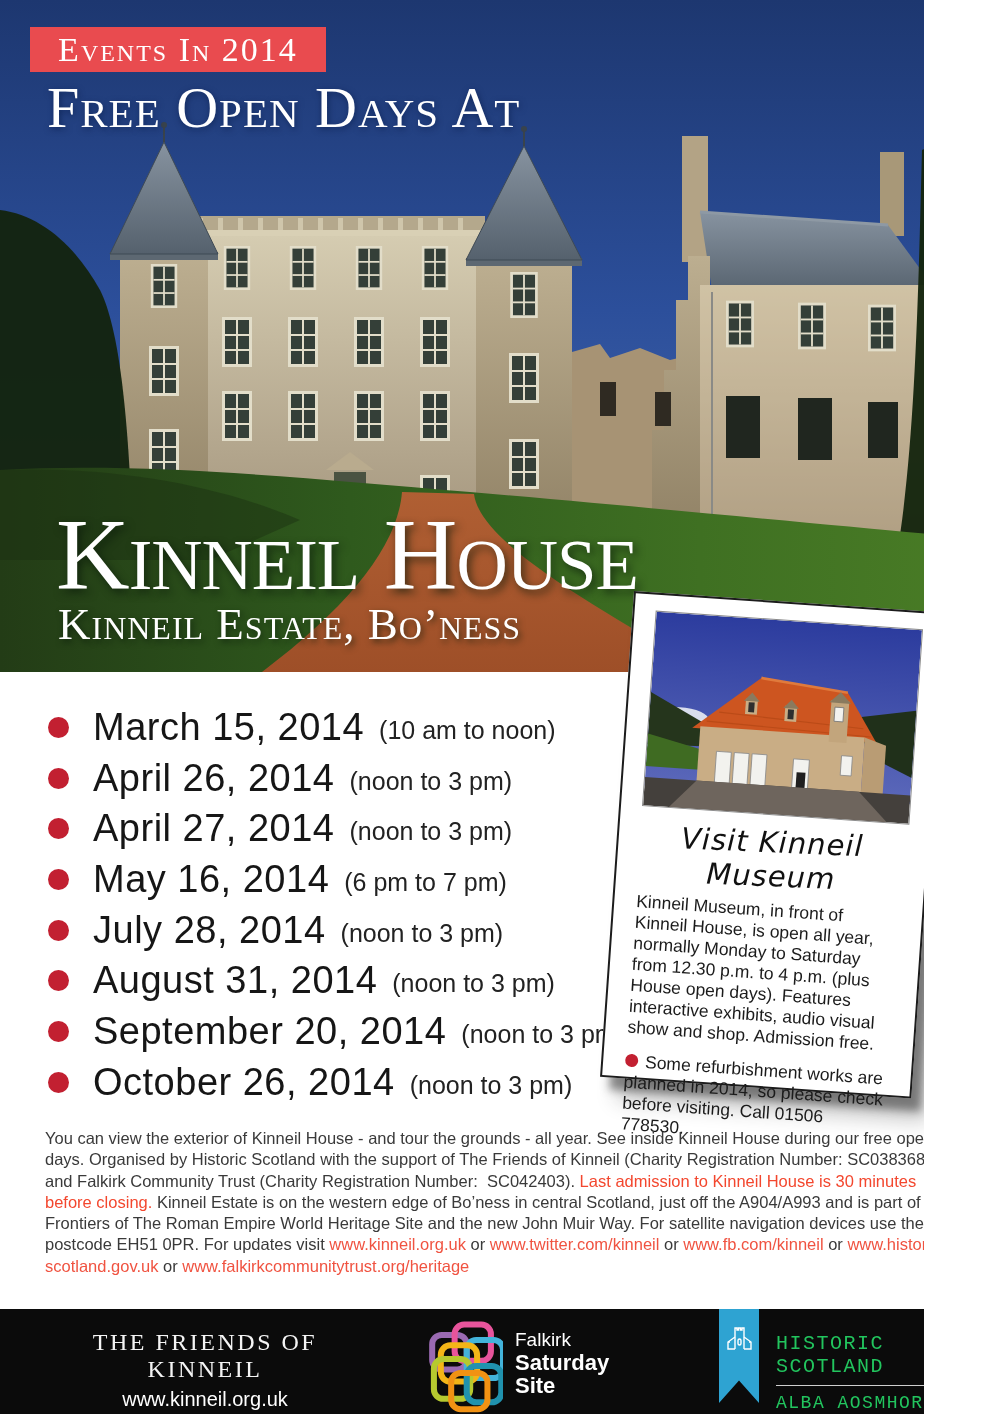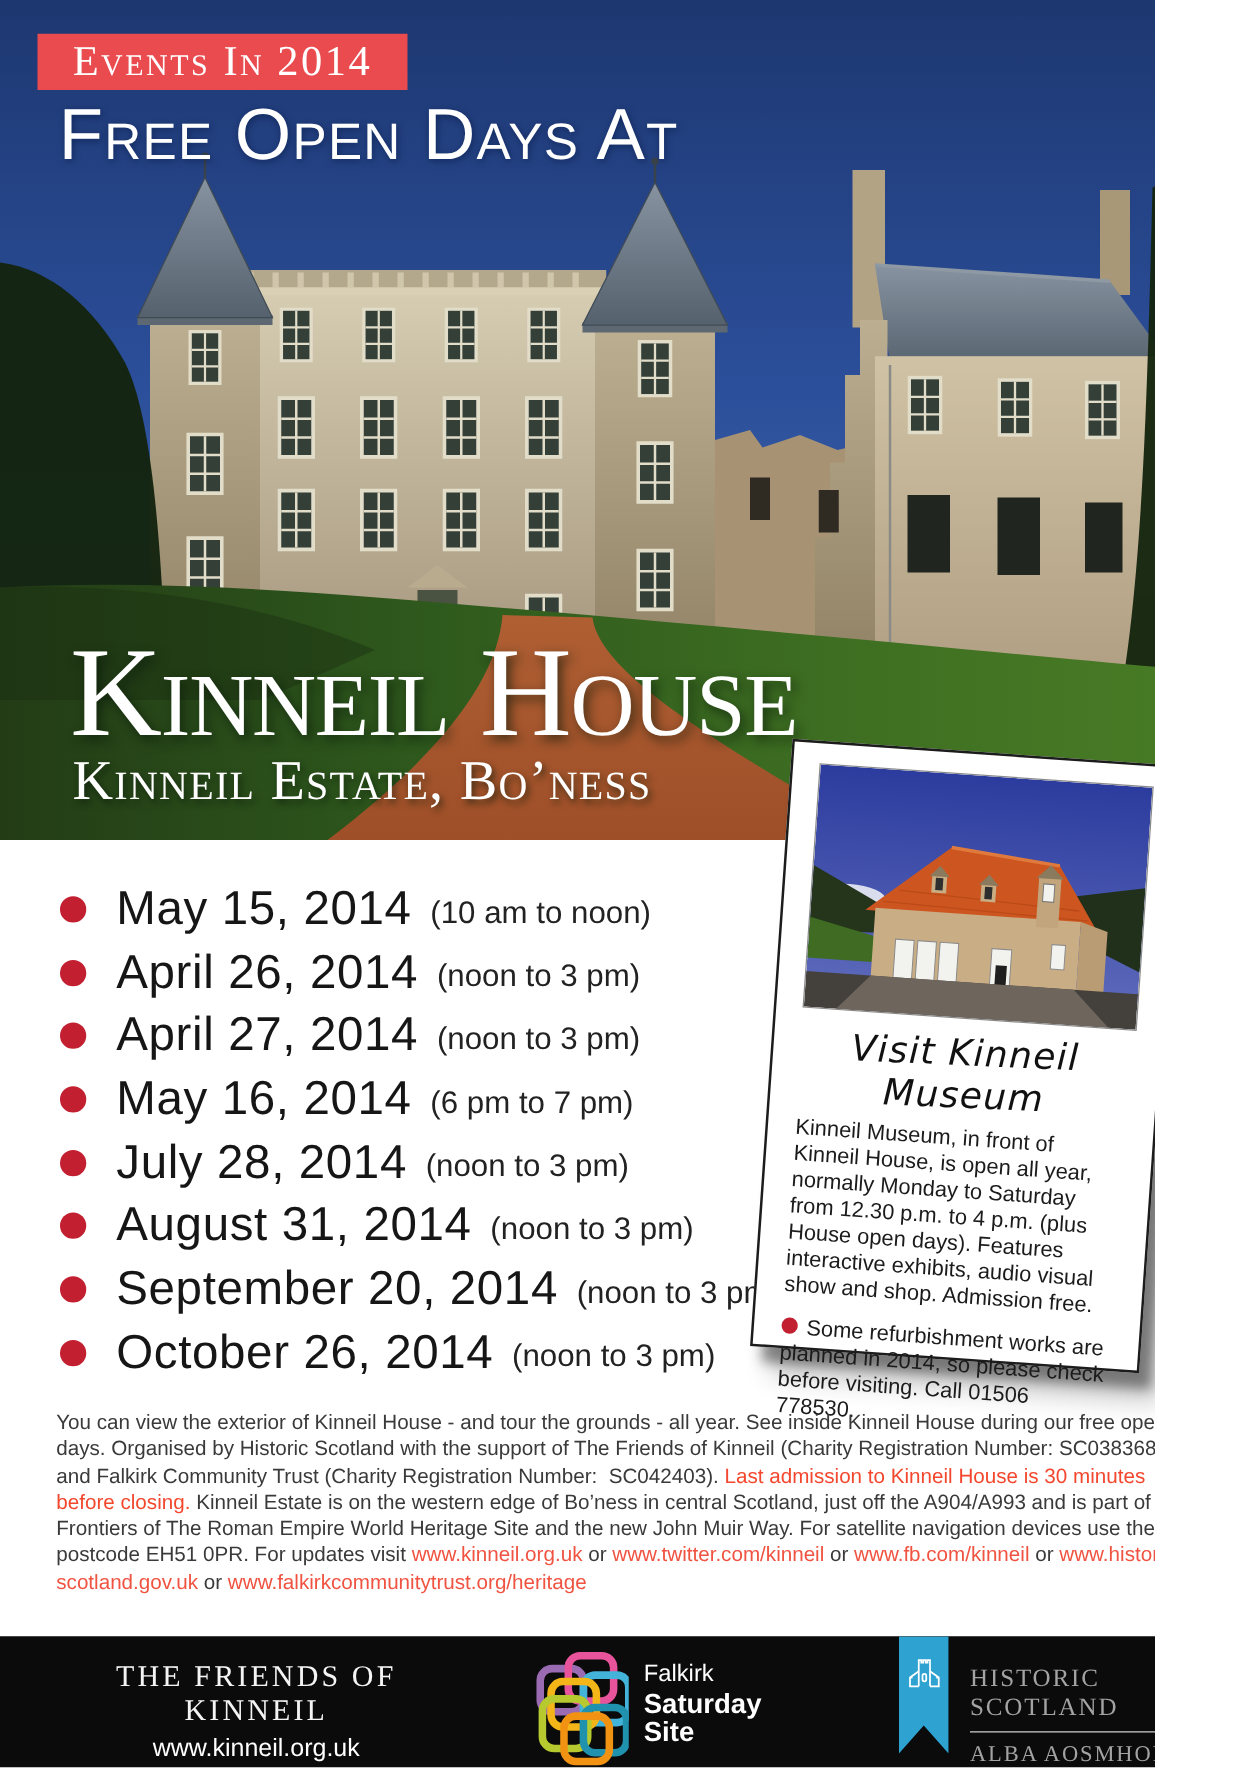--- a/index.html
+++ b/index.html
@@ -7,21 +7,21 @@
           font-family:"Liberation Sans",sans-serif;}
 
   
   .photo-section{position:absolute;left:0;top:0;width:1000px;height:672px;}
   .photo-section svg{display:block;width:1000px;height:672px;}
 
   .banner{position:absolute;left:30px;top:27px;width:296px;height:45px;background:var(--banner-red);
           display:flex;align-items:center;justify-content:center;}
   .banner span{font-family:"Liberation Serif",serif;font-variant:small-caps;color:#fff;
                font-size:34px;letter-spacing:2px;}
-  .pre-title{position:absolute;left:47px;top:74px;font-family:Liberation Sans, sans-serif;
+  .pre-title{position:absolute;left:47px;top:74px;font-family:Liberation Serif, serif;
              font-variant:small-caps;color:#fff;font-size:58px;letter-spacing:1px;
              text-shadow:1px 2px 6px rgba(0,20,60,.55);}
   .title{position:absolute;left:56px;top:504px;margin:0;font-family:"Liberation Serif",serif;
          font-variant:small-caps;font-weight:normal;color:#fff;font-size:102px;line-height:1;
          letter-spacing:-1px;text-shadow:3px 4px 9px rgba(10,25,10,.7);}
   .subtitle{position:absolute;left:58px;top:598px;font-family:"Liberation Serif",serif;
             font-variant:small-caps;color:#fff;font-size:45px;letter-spacing:1px;
             text-shadow:2px 3px 6px rgba(10,25,10,.7);}
 
   
@@ -55,21 +55,21 @@
   .friends{position:absolute;left:40px;top:20px;width:330px;text-align:center;}
   .friends-title{font-family:"Liberation Serif",serif;color:#f4f4f4;font-size:24px;letter-spacing:2.5px;}
   .friends-url{color:#ffffff;font-size:20px;margin-top:5px;}
   .fct{position:absolute;left:427px;top:9px;display:flex;align-items:flex-start;}
   .fct-text{margin-left:12px;margin-top:12px;color:#fff;line-height:1.08;}
   .fct-l1{font-size:19px;font-weight:300;}
   .fct-l2,.fct-l3{font-size:22px;font-weight:bold;}
   .ribbon{position:absolute;left:719px;top:0;width:40px;height:94px;background:var(--hs-blue);
           clip-path:polygon(0 0,100% 0,100% 100%,50% 76%,0 100%);display:flex;justify-content:center;}
   .ribbon svg{margin-top:16px;}
-  .hs-text{position:absolute;left:776px;top:23px;color:#a3a3a3;font-family:Liberation Serif, serif;}
+  .hs-text{position:absolute;left:776px;top:23px;color:#22c55e;font-family:Liberation Mono, monospace;}
   .hs-l1{display:inline-block;font-size:20px;letter-spacing:1.5px;padding-bottom:7px;
          border-bottom:1px solid #cfcfcf;}
   .hs-l2{font-size:18px;letter-spacing:1.5px;margin-top:7px;}
 </style>
 </head>
 <body>
 
 <div class="poster">
 
   <div class="photo-section">
@@ -204,21 +204,21 @@
       <span>Events In 2014</span>
     </div>
     <div class="pre-title">Free Open Days At</div>
     <h1 class="title">Kinneil House</h1>
     <div class="subtitle">Kinneil Estate, Bo’ness</div>
   </div>
 
   <ul class="events">
     <li>
         <span class="dot"></span>
-        <span class="date">May 15, 2014</span>
+        <span class="date">March 15, 2014</span>
         <span class="time">(10 am to noon)</span>
       </li>
     <li>
         <span class="dot"></span>
         <span class="date">April 26, 2014</span>
         <span class="time">(noon to 3 pm)</span>
       </li>
     <li>
         <span class="dot"></span>
         <span class="date">April 27, 2014</span>

